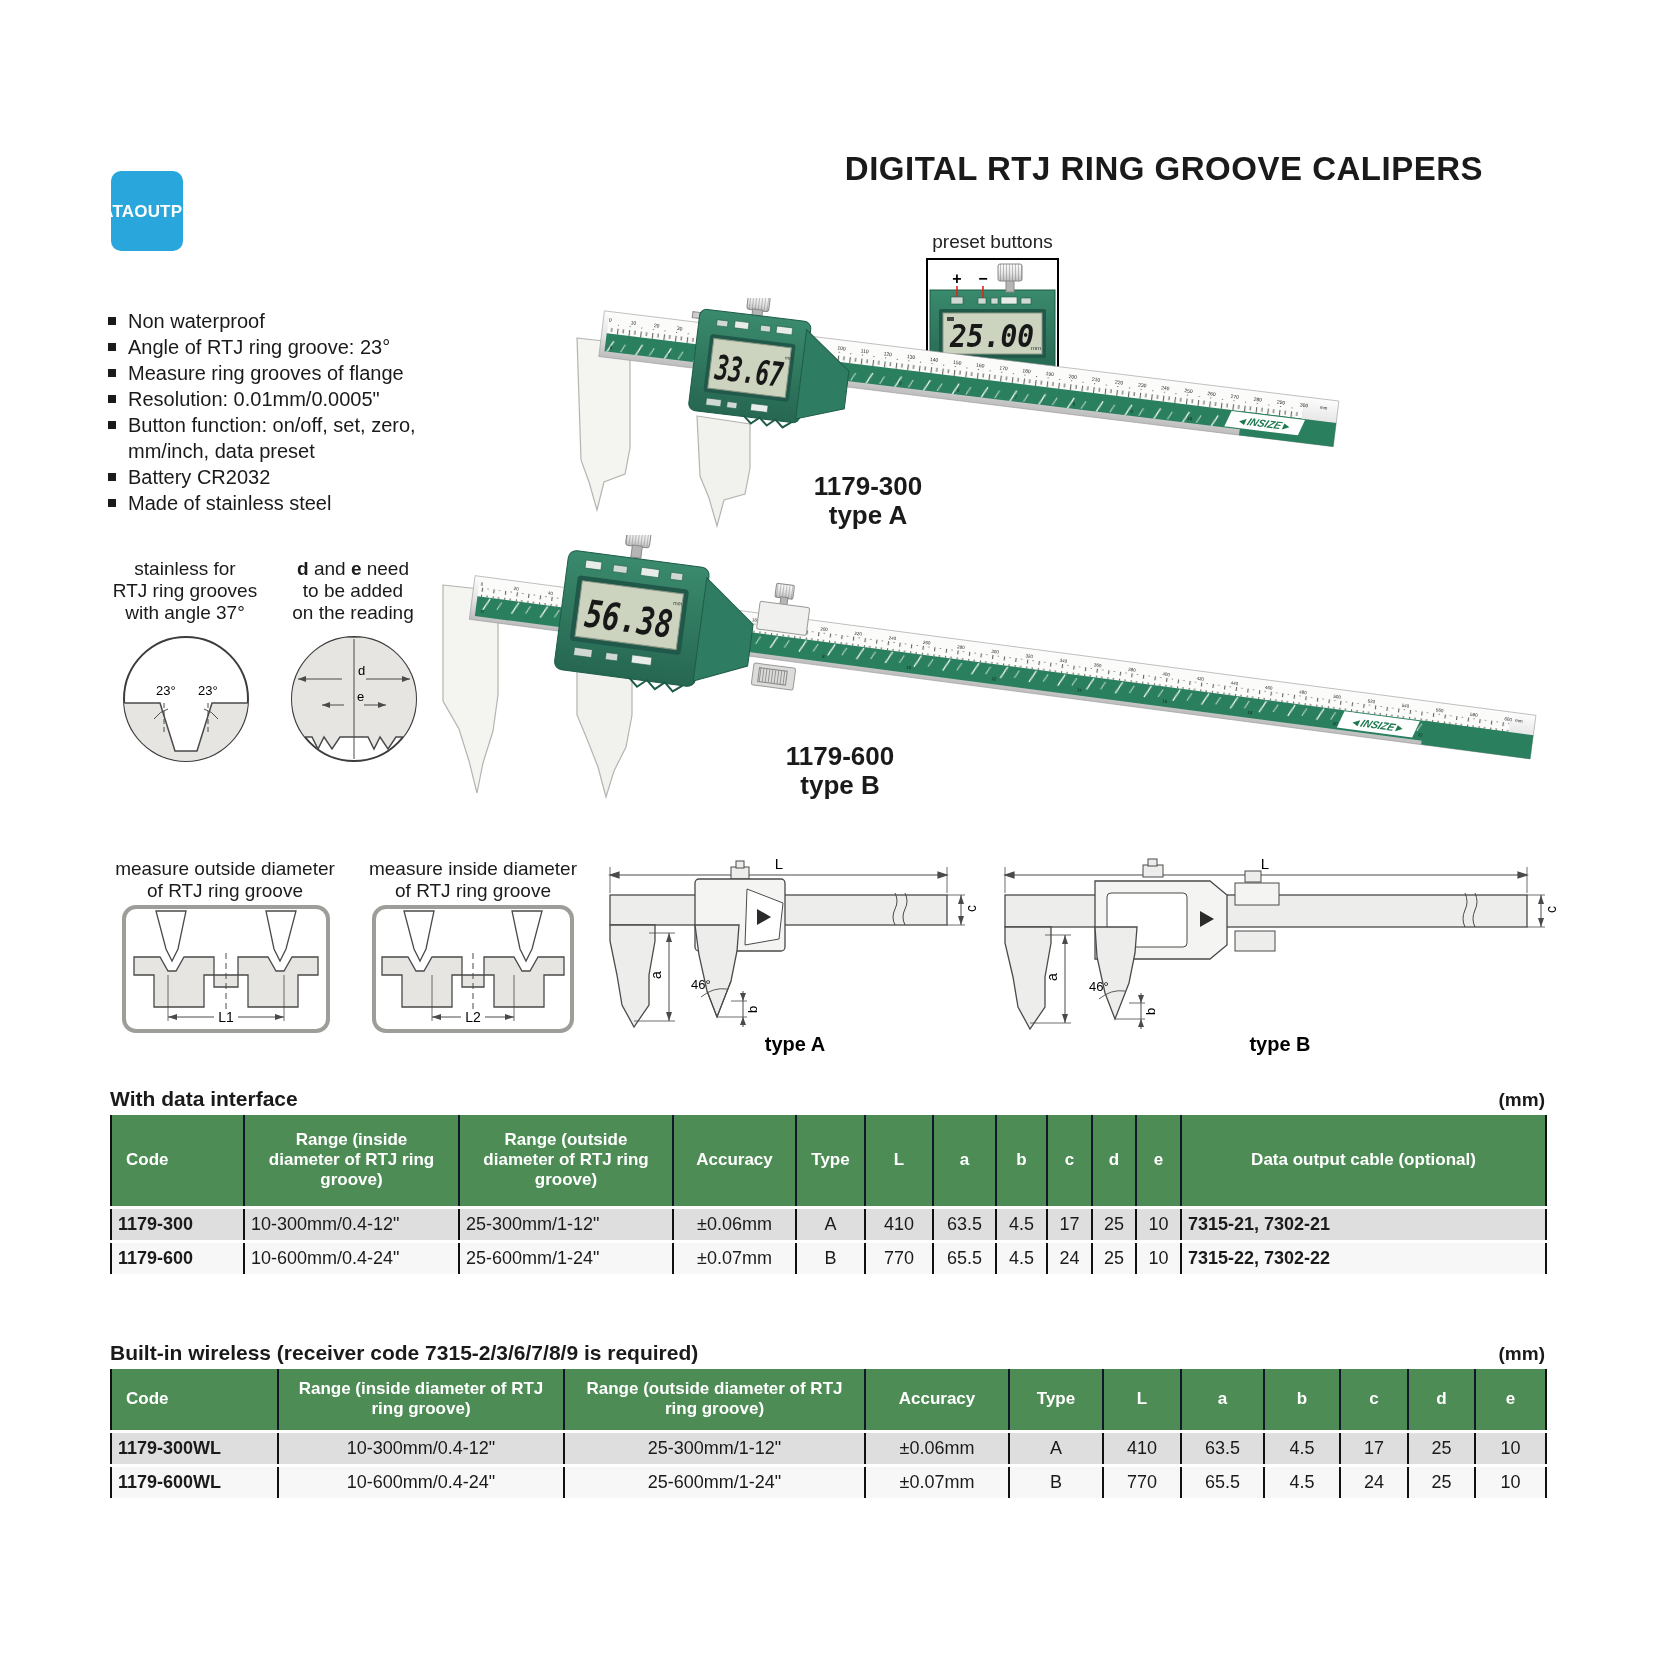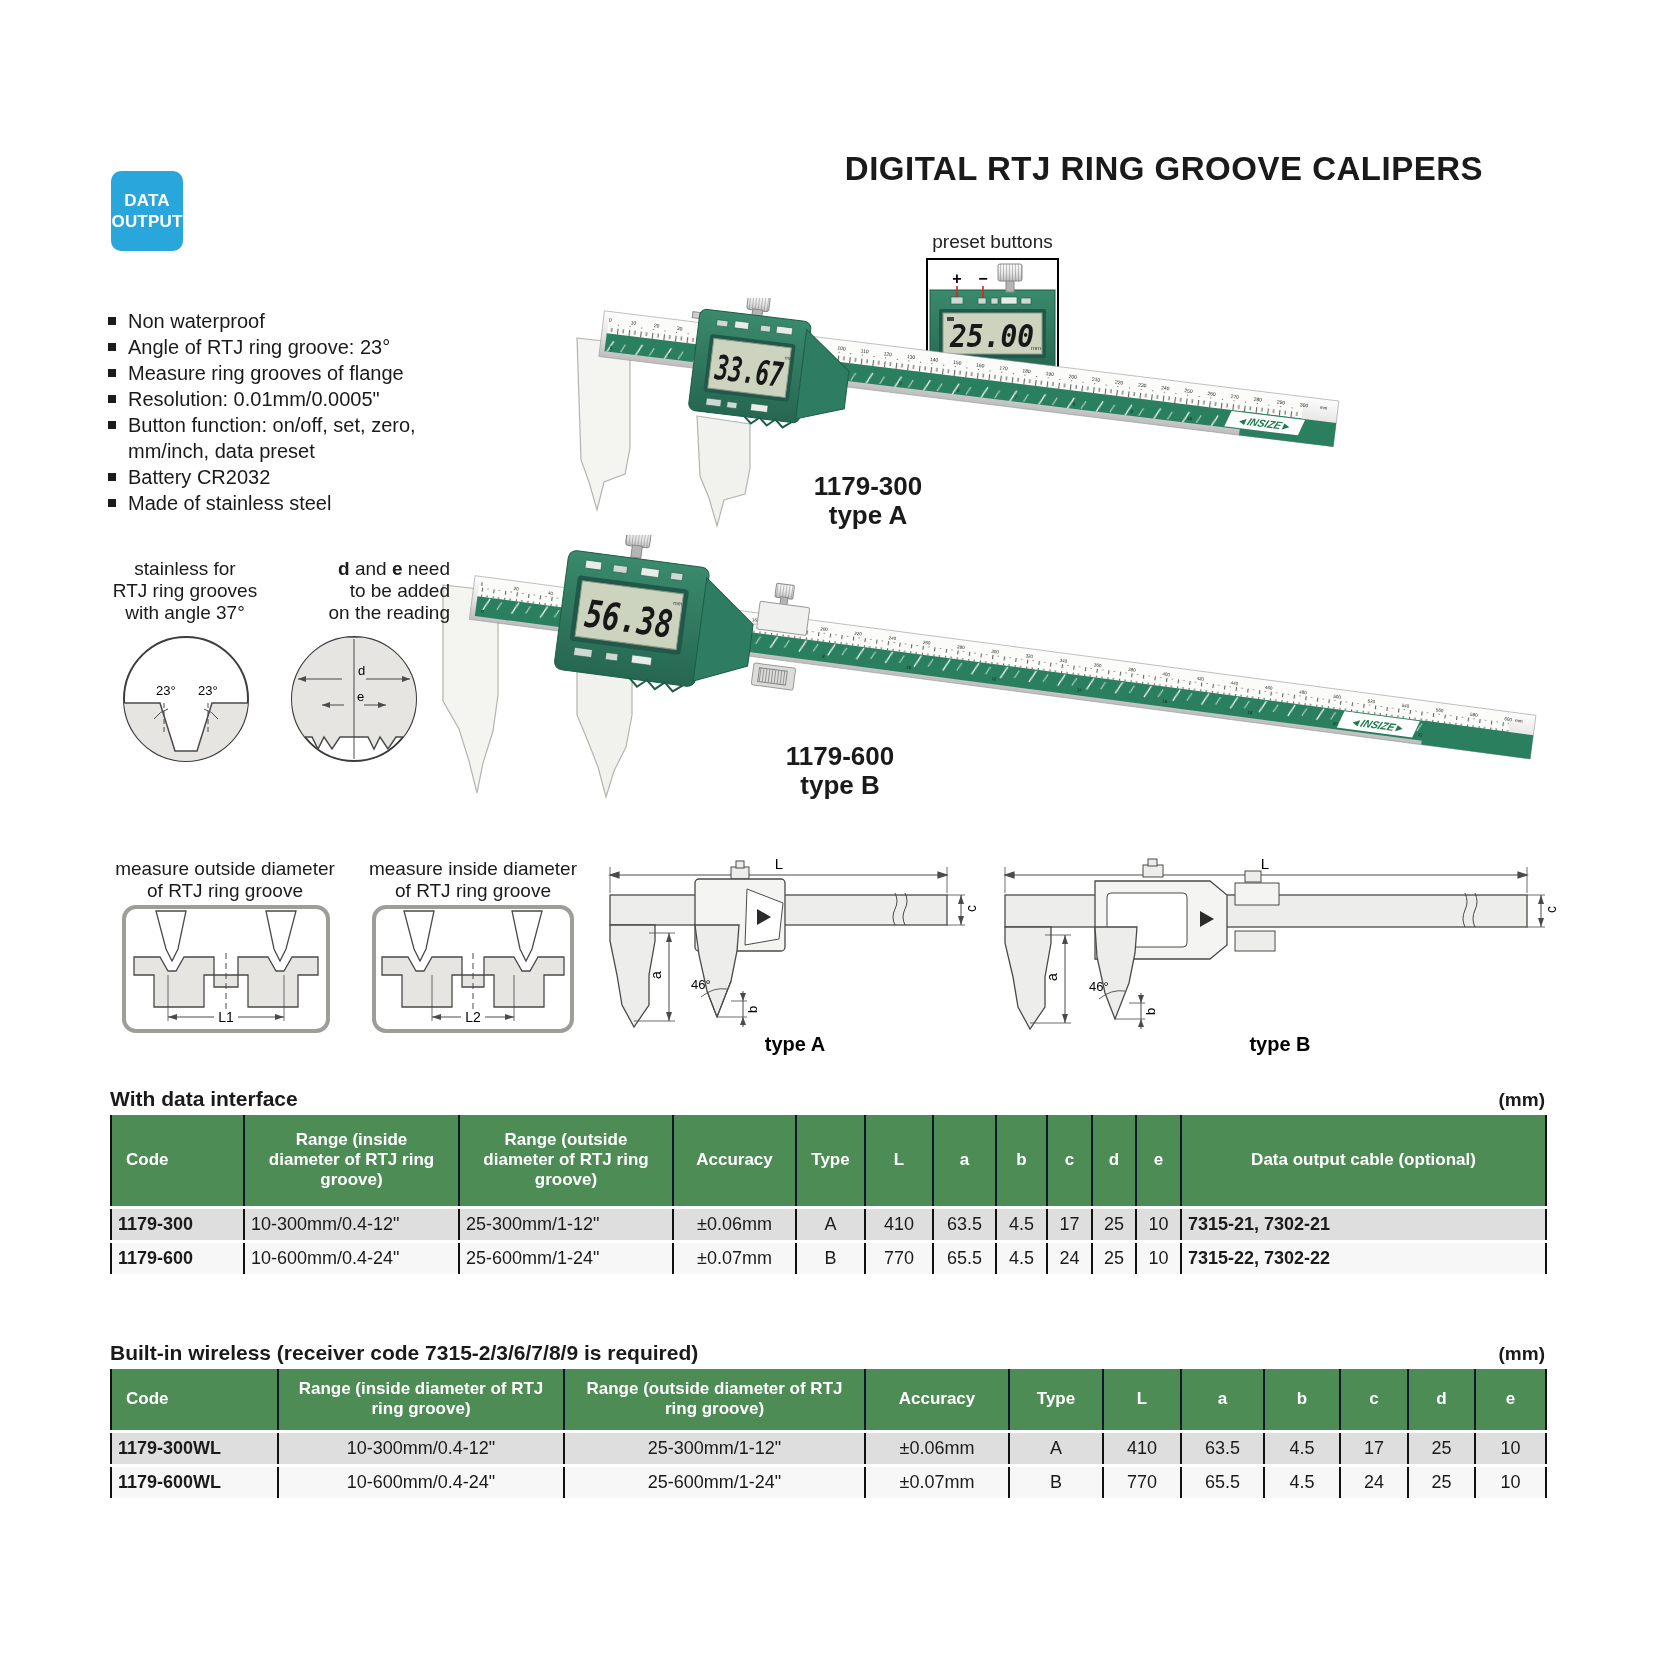--- a/index.html
+++ b/index.html
@@ -1,19 +1,19 @@
 <!DOCTYPE html>
 <html><head>
 <meta charset="utf-8">
 <style>
   html,body{margin:0;padding:0;background:#fff;}
   body{width:1653px;height:1653px;font-family:"Liberation Sans",sans-serif;color:#1a1a1a;position:relative;overflow:hidden;}
   .abs{position:absolute;}
   
-  .badge{left:111px;top:171px;width:72px;height:80px;background:#29a7dd;border-radius:10px;color:#fff;font-weight:bold;font-size:17px;display:flex;flex-direction:column;align-items:center;justify-content:center;line-height:21px;letter-spacing:.2px;}
+  .badge{left:111px;top:171px;width:72px;height:80px;background:#29a7dd;border-radius:10px;color:#fff;font-weight:bold;font-size:17px;display:flex;align-items:center;justify-content:center;line-height:21px;letter-spacing:.2px;}
   
   .pagetitle{top:150px;right:170px;font-size:33px;font-weight:bold;letter-spacing:.5px;white-space:nowrap;}
   
   .features{left:106px;top:308px;width:318px;list-style:none;margin:0;padding:0;font-size:20px;}
   .features li{position:relative;padding-left:22px;line-height:26px;margin:0;}
   .features li::before{content:"";position:absolute;left:2px;top:9px;width:8px;height:8px;background:#1a1a1a;}
   
   .preset-label{left:926px;top:231px;width:133px;text-align:center;font-size:19px;color:#222;white-space:nowrap;}
   .preset-box{left:926px;top:258px;width:133px;height:124px;border:2px solid #000;background:#fff;box-sizing:border-box;}
   .redline{background:#e2231a;height:2px;}
@@ -312,21 +312,21 @@
   <div>1179-600</div>
   <div>type B</div>
 </div>
 
 <div class="abs cap" style="left:95px;top:558px;width:180px;">
   <div>stainless for</div>
   <div>RTJ ring grooves</div>
   <div>with angle 37°</div>
 </div>
 
-<div class="abs cap" style="left:280px;top:558px;width:170px;text-align:right;">
+<div class="abs cap" style="left:268px;top:558px;width:170px;">
   <div><b>d</b><span> and </span><b>e</b><span> need</span></div>
   <div>to be added</div>
   <div>on the reading</div>
 </div>
 
 <svg class="abs" style="left:120px;top:633px;" width="132" height="132" viewBox="0 0 132 132">
   <defs>
       <clipPath id="c1">
         <circle cx="66" cy="66" r="62"></circle>
       </clipPath>

